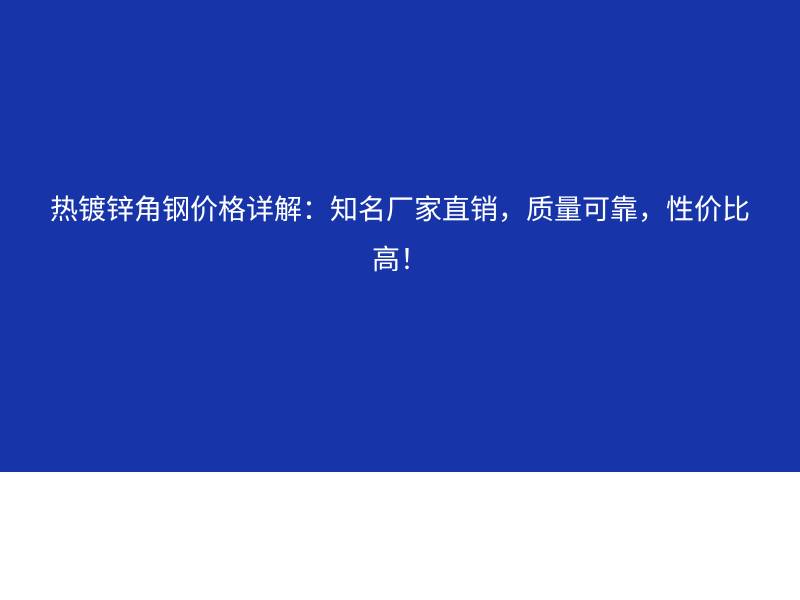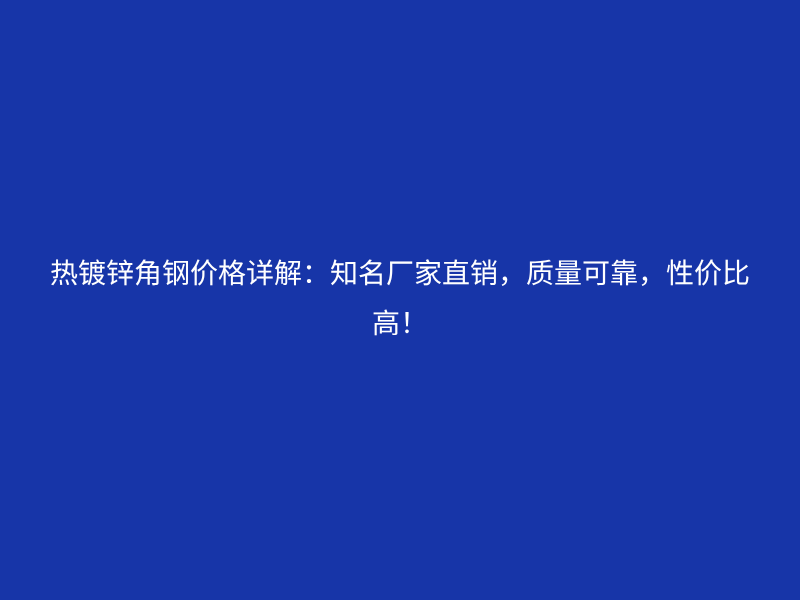--- a/index.html
+++ b/index.html
@@ -12,21 +12,21 @@
     width: 800px;
     height: 600px;
     overflow: hidden;
     font-family: "DejaVu Sans", "Liberation Sans", sans-serif;
   }
 
   .title-card {
     position: relative;
     box-sizing: border-box;
     width: 800px;
-    height: 600px;
+    height: 472px;
     background: #1735A8;
     display: flex;
     align-items: center;
     justify-content: center;
   }
 
   .title-block {
     width: 700px;
     margin: 0;
     padding: 0;

